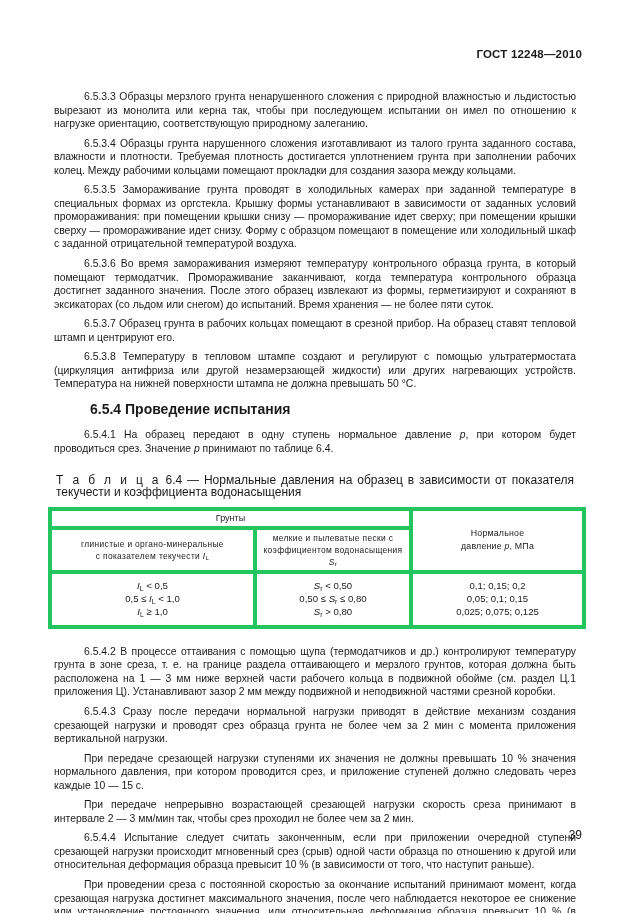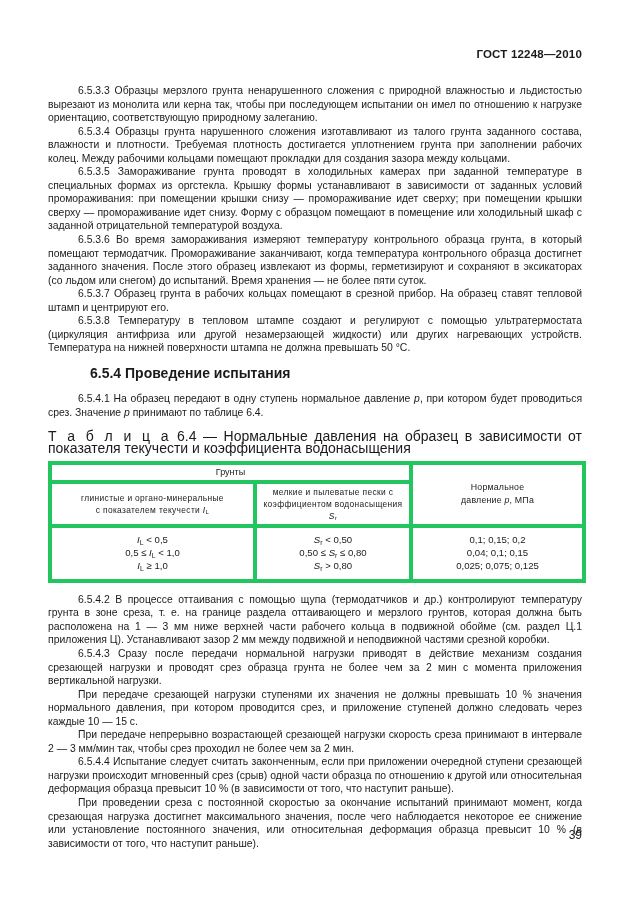--- a/index.html
+++ b/index.html
@@ -36,43 +36,43 @@
 
   
   .content {
     position: absolute;
     left: 48px;
     top: 84px;
     width: 534px;
   }
 
   p.para {
-    margin: 0;
+    margin: 6px;
     font-size: 10.4px;
     line-height: 13.55px;
     text-align: justify;
     text-indent: 30px;
     hyphens: manual;
   }
 
   h3.subhead {
     margin: 12px;
     font-size: 14px;
     line-height: 13.55px;
     font-weight: bold;
     text-indent: 30px;
   }
 
   .ital { font-style: italic; }
 
   
   .table-caption {
-    margin: 0;
+    margin: 8px;
     padding-top: 10px;
-    font-size: 14px;
+    font-size: 12px;
     line-height: 12.6px;
     text-align: justify;
   }
   .table-caption .tword {
     letter-spacing: 2.1px;
   }
 
   
   .tbl-wrap {
     margin-top: 6px;
@@ -190,21 +190,21 @@
               <div><span>0,5 ≤ </span><span class="ital">I</span><sub>L</sub><span> &lt; 1,0</span></div>
               <div><span></span><span class="ital">I</span><sub>L</sub><span> ≥ 1,0</span></div>
             </td>
             <td class="body-cell">
               <div><span></span><span class="ital">S</span><sub>r</sub><span> &lt; 0,50</span></div>
               <div><span>0,50 ≤ </span><span class="ital">S</span><sub>r</sub><span> ≤ 0,80</span></div>
               <div><span></span><span class="ital">S</span><sub>r</sub><span> &gt; 0,80</span></div>
             </td>
             <td class="body-cell">
               <div>0,1; 0,15; 0,2</div>
-              <div>0,04; 0,1; 0,15</div>
+              <div>0,05; 0,1; 0,15</div>
               <div>0,025; 0,075; 0,125</div>
             </td>
           </tr>
         </tbody>
       </table>
     </div>
 
     <div class="gap-sm"></div>
 
     <p class="para">6.5.4.2 В процессе оттаивания с помощью щупа (термодатчиков и др.) контролируют температуру грунта в зоне среза, т. е. на границе раздела оттаивающего и мерзлого грунтов, которая должна быть расположена на 1 — 3 мм ниже верхней части рабочего кольца в подвижной обойме (см. раздел Ц.1 приложения Ц). Устанавливают зазор 2 мм между подвижной и неподвижной частями срезной коробки.</p>

